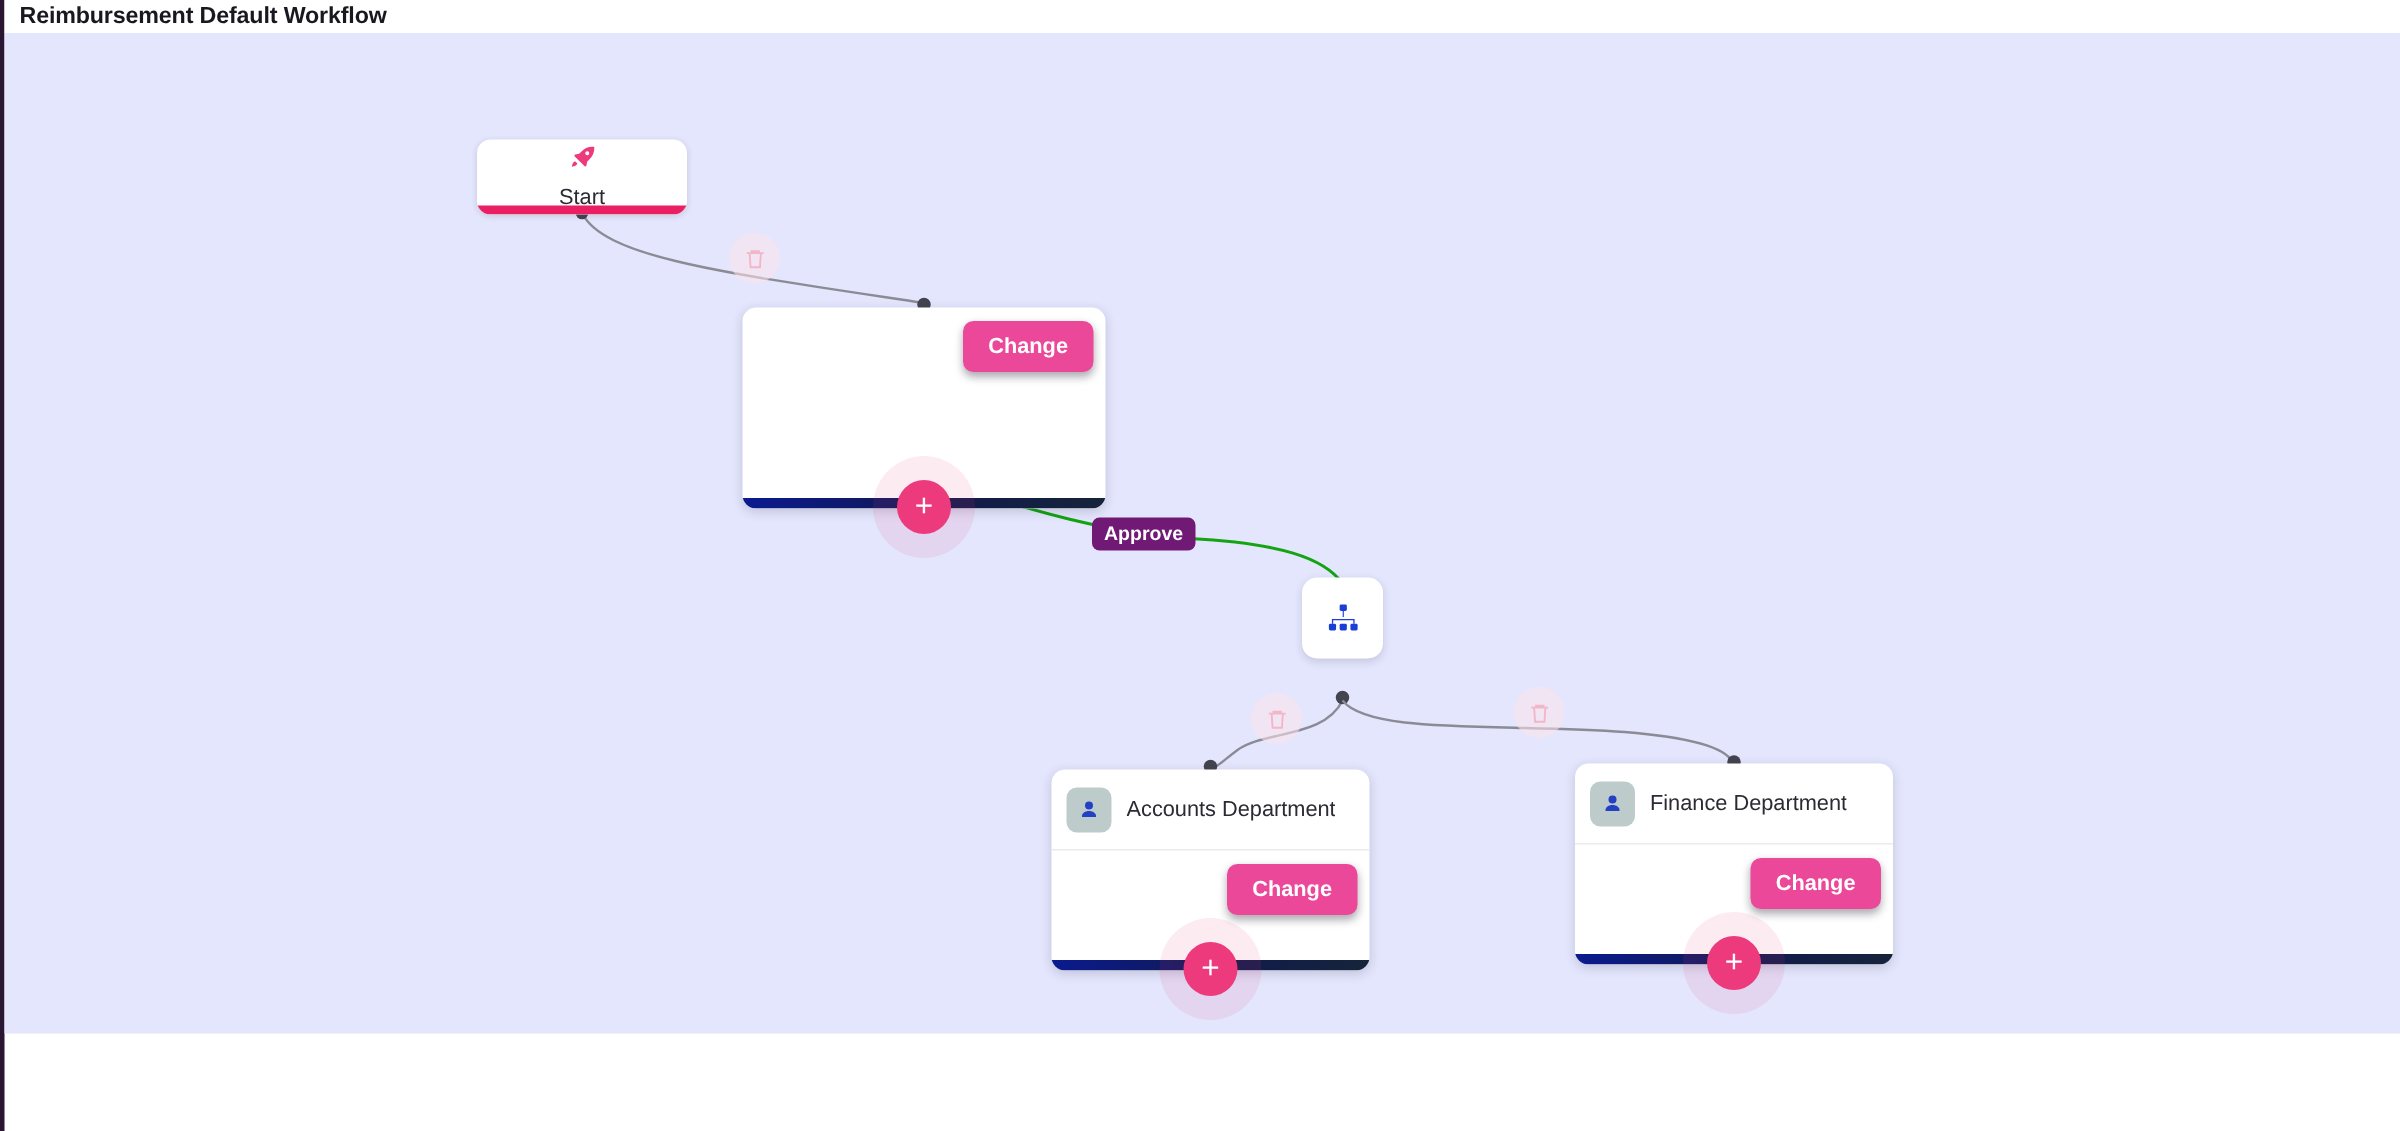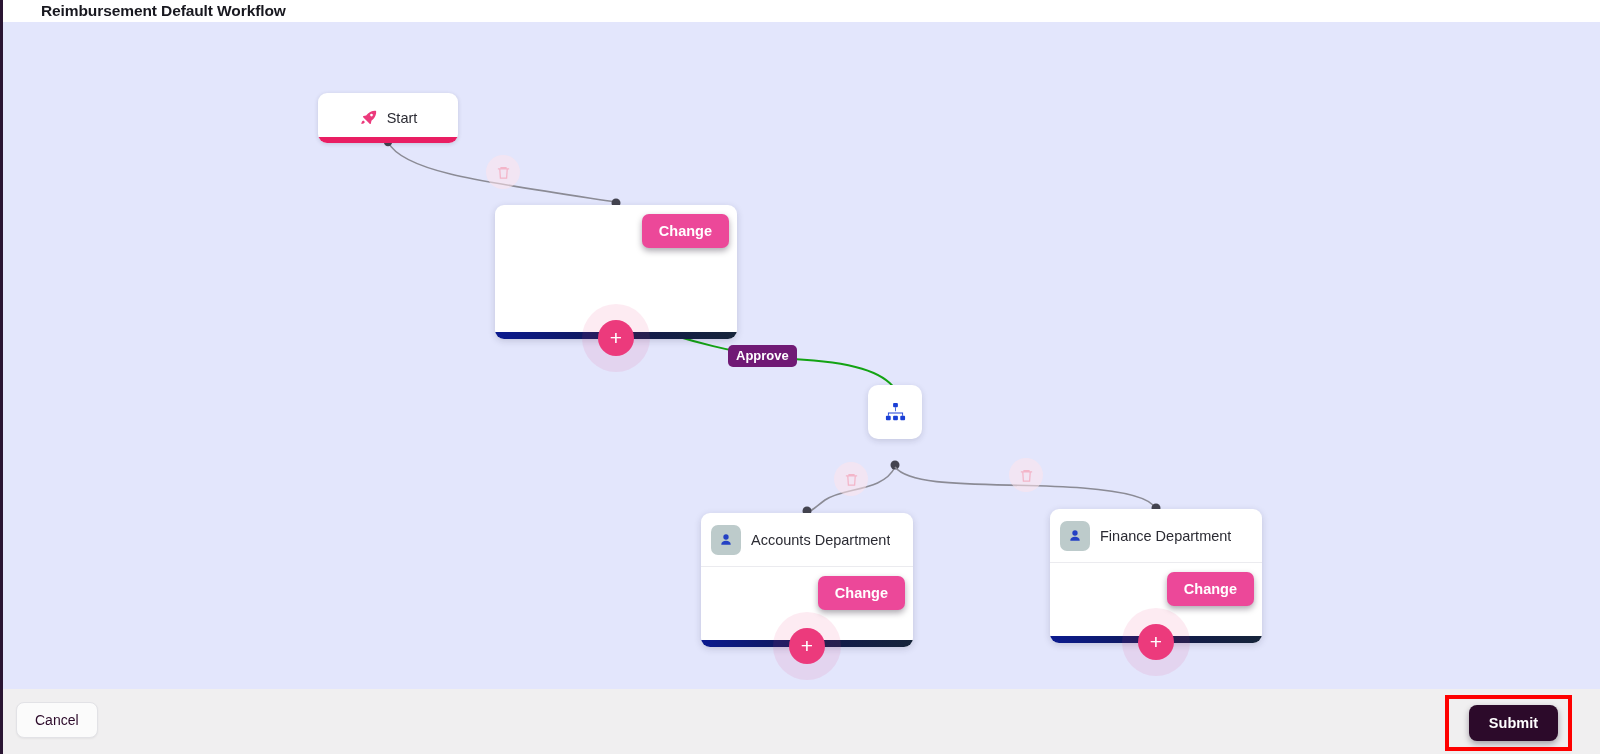--- a/index.html
+++ b/index.html
@@ -30,21 +30,20 @@
     display: flex;
     align-items: center;
     padding-left: 10px;
   }
   .header-title {
     font-size: 15.5px;
     font-weight: bold;
     color: #18181f;
     letter-spacing: -0.1px;
     white-space: nowrap;
-    margin-left: 28px;
   }
 
   
   .canvas {
     position: absolute;
     left: 0; top: 22px;
     width: 1597px;
     height: 667px;
     background: #e3e6fc;
     overflow: hidden;
@@ -52,21 +51,21 @@
 
   .edges-svg {
     position: absolute;
     left: 0; top: 0;
     width: 1597px;
     height: 667px;
     pointer-events: none;
   }
 
   
-  .node { position: absolute; }
+  .node { position: absolute; flex-direction: column; }
 
   
   .start-node {
     width: 140px;
     height: 50px;
     background: #ffffff;
     border-radius: 9px;
     box-shadow: 0 1px 4px rgba(30,30,60,.16);
     display: flex;
     align-items: center;
@@ -353,20 +352,14 @@
         <button class="change-btn">Change</button>
       </div>
       <div class="card-bottom-bar"></div>
     </div>
     <button class="plus-btn" style="left:1135px; top:602px;">
       <span>+</span>
     </button>
 
   </div>
 
-  <div class="footer">
-    <button class="cancel-btn">Cancel</button>
-    <div class="submit-wrap">
-      <button class="submit-btn">Submit</button>
-    </div>
-  </div>
 
 </div>
 
 </body></html>

